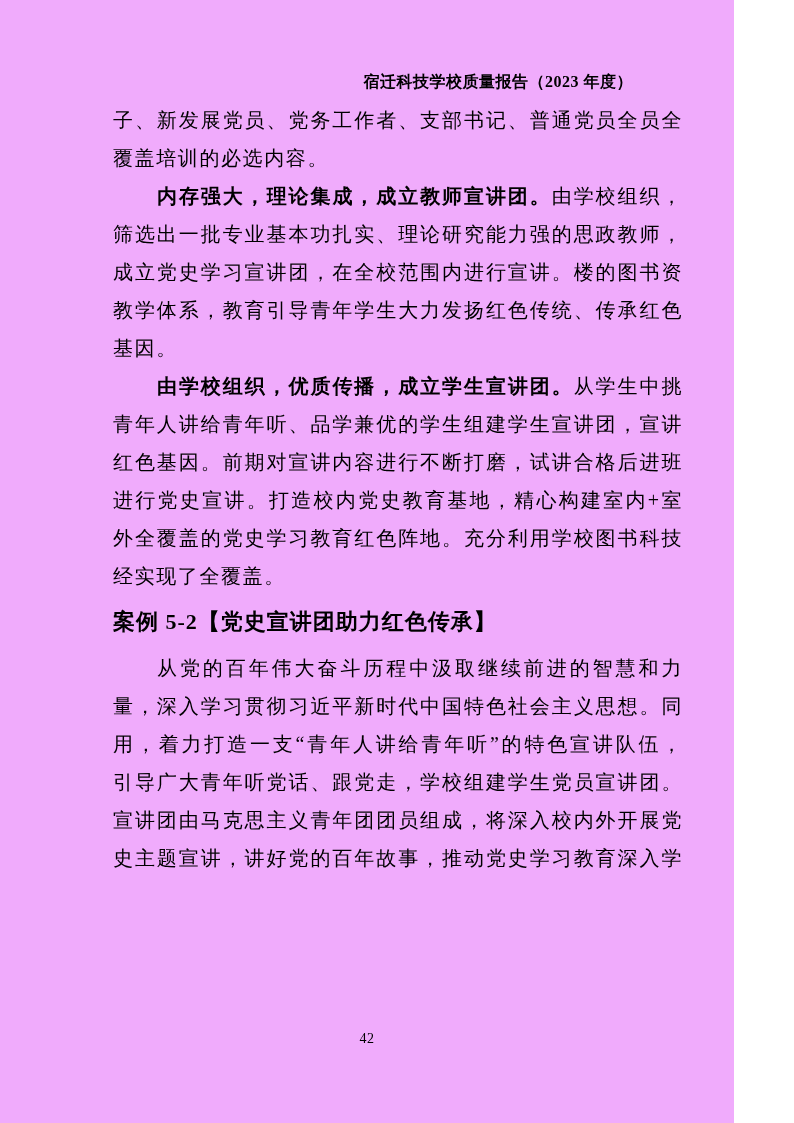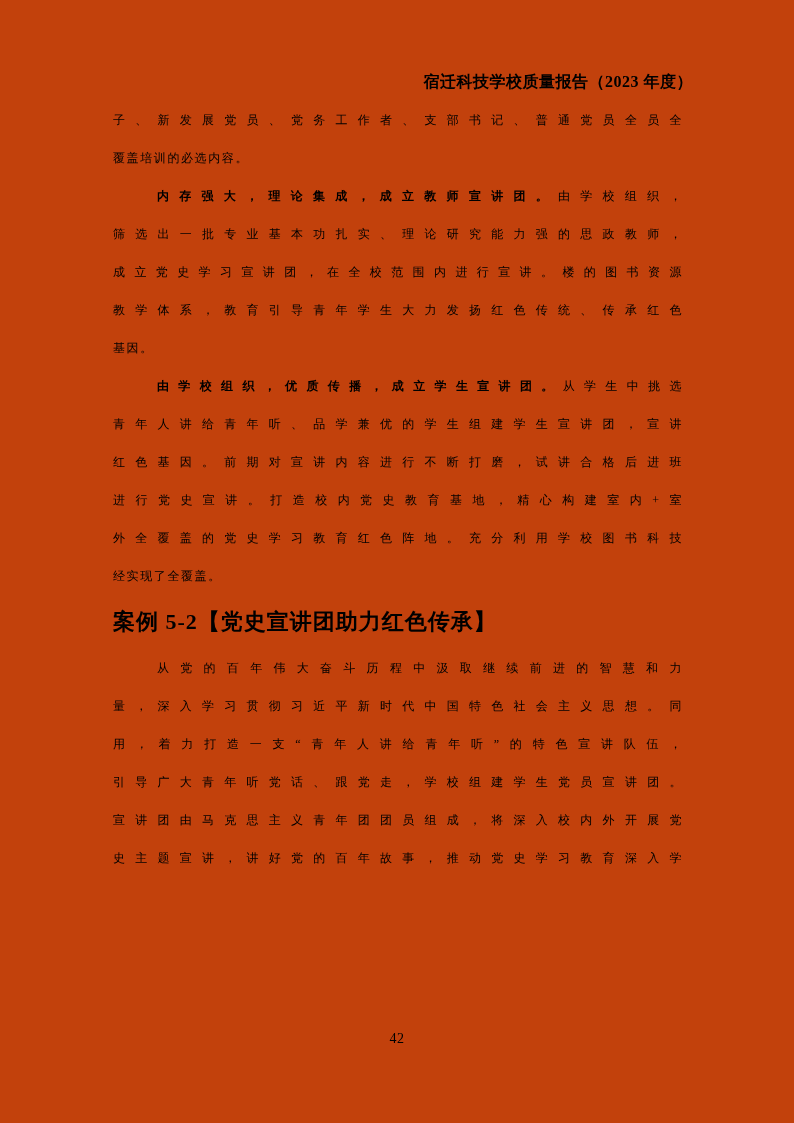--- a/index.html
+++ b/index.html
@@ -2,44 +2,44 @@
 <html><head>
 <meta charset="utf-8">
 <style>
   html, body {
     margin: 0;
     padding: 0;
     background: #ffffff;
   }
   .page {
     position: relative;
-    width: 794px;
+    width: 734px;
     height: 1123px;
-    background: #c2410c;
+    background: #f0abfc;
     color: #000000;
     font-family: "Liberation Serif", "DejaVu Serif", serif;
     overflow: hidden;
   }
   .page-header {
     position: absolute;
     top: 72px;
     right: 101px;
     font-size: 16px;
     font-weight: 700;
     letter-spacing: 0.5px;
     white-space: nowrap;
   }
   .content-area {
     position: absolute;
     top: 101px;
     left: 113px;
     width: 570px;
   }
   .body-line {
-    font-size: 12px;
+    font-size: 20px;
     line-height: 38px;
     height: 38px;
     letter-spacing: 1.6px;
     text-align: justify;
     text-align-last: justify;
     text-justify: inter-character;
     overflow: hidden;
   }
   .body-line.para-end {
     text-align-last: left;

